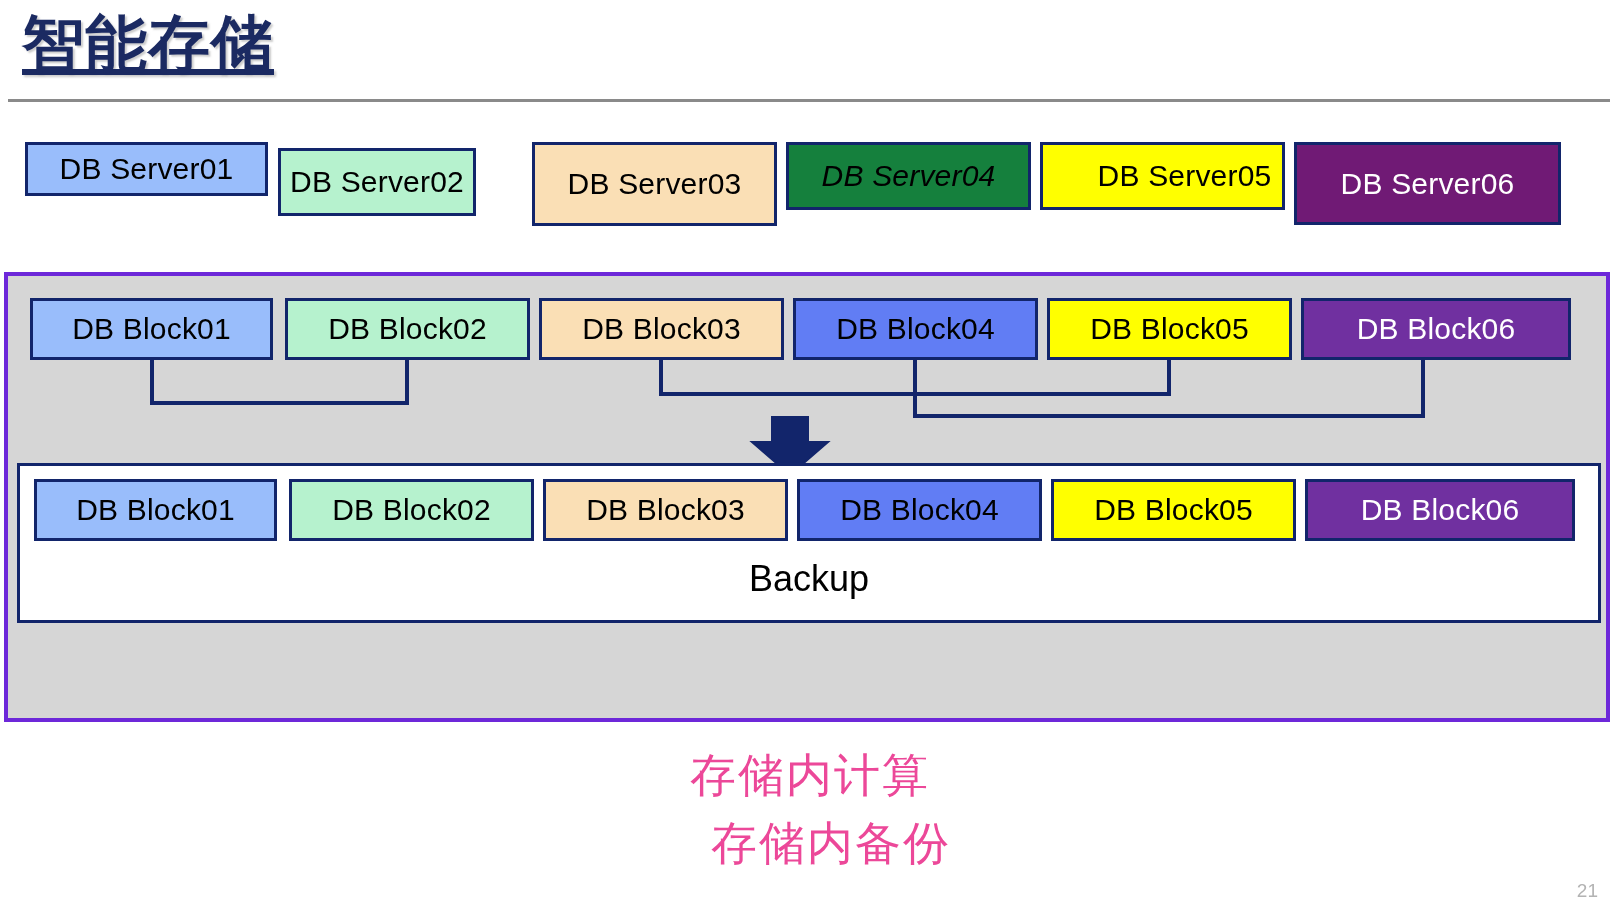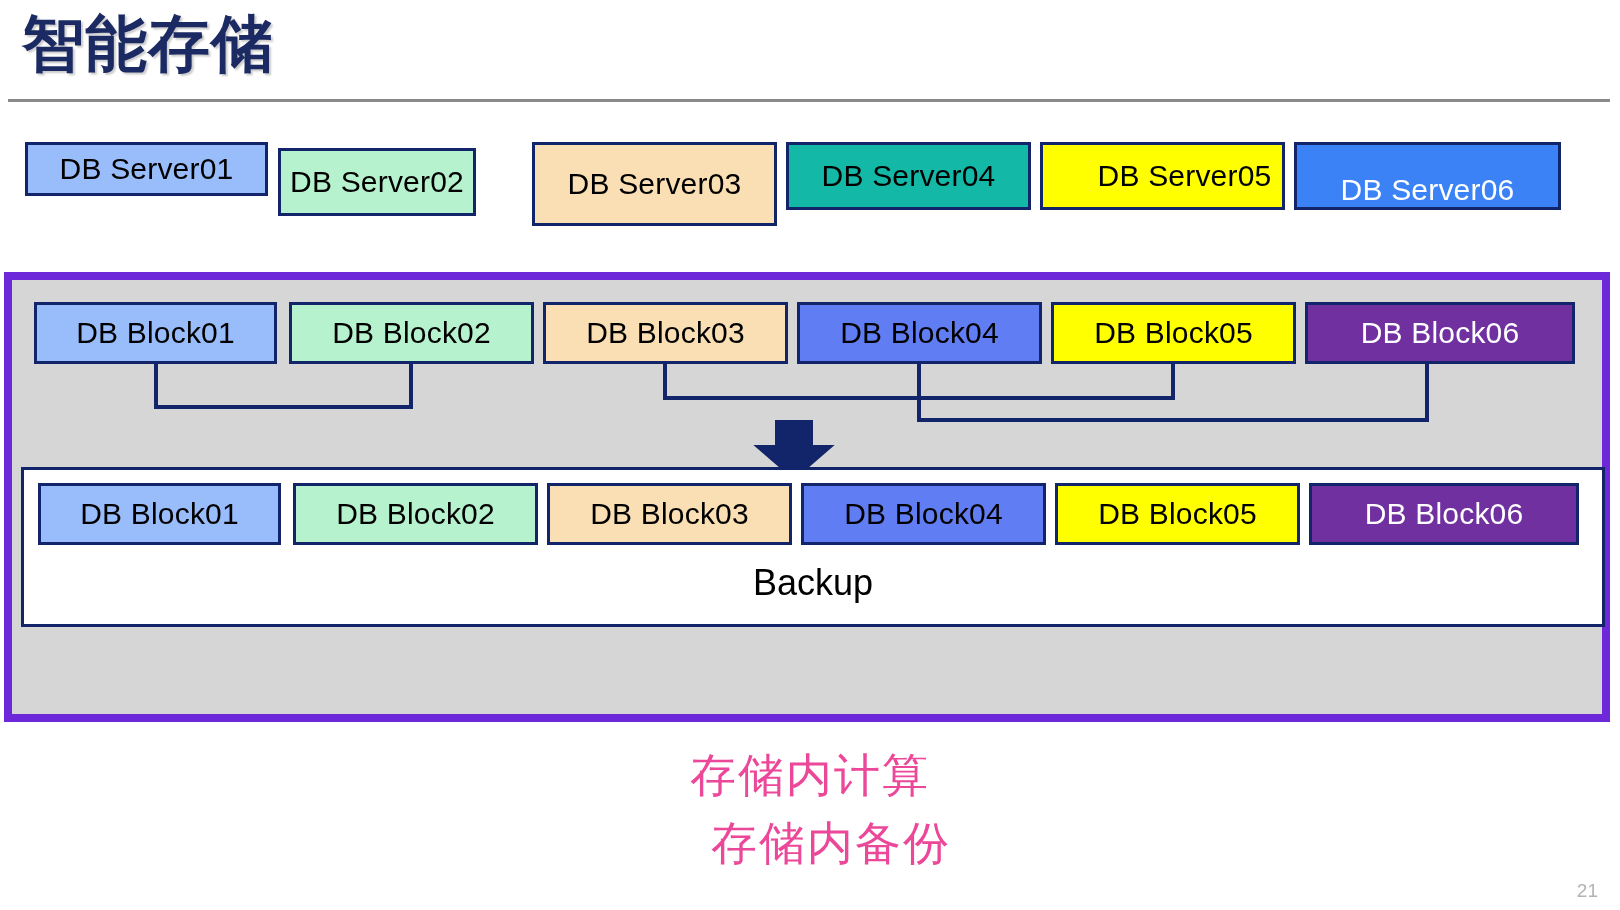--- a/index.html
+++ b/index.html
@@ -20,20 +20,21 @@
     position: absolute;
     left: 22px;
     top: 2px;
     font-size: 62px;
     font-weight: 700;
     color: #1B2A62;
     letter-spacing: 1px;
     line-height: 1.35;
     text-shadow: 2px 2px 2px rgba(160,160,160,0.55);
     white-space: nowrap;
+    text-decoration: underline;
   }
   #title-rule {
     position: absolute;
     left: 8px;
     top: 99px;
     width: 1602px;
     height: 3px;
     background: #8a8a8a;
   }
 
@@ -57,21 +58,21 @@
   #server-row .chip { pointer-events: auto; }
 
   
   #storage-container {
     position: absolute;
     left: 4px;
     top: 272px;
     width: 1606px;
     height: 450px;
     box-sizing: border-box;
-    border: 8px solid #6d28d9;
+    border: 4px solid #6d28d9;
     background: #D6D6D6;
   }
 
   
   #backup-box {
     position: absolute;
     left: 9px;
     top: 187px;
     width: 1584px;
     height: 160px;
@@ -133,27 +134,27 @@
 <div id="server-row">
     <div class="chip" style="left: 25px; top: 142px; width: 243px; height: 54px; background: rgb(153, 189, 251); color: rgb(0, 0, 0);">
       <span>DB Server01</span>
     </div>
     <div class="chip" style="left: 278px; top: 148px; width: 198px; height: 68px; background: rgb(182, 242, 206); color: rgb(0, 0, 0);">
       <span>DB Server02</span>
     </div>
     <div class="chip" style="left: 532px; top: 142px; width: 245px; height: 84px; background: rgb(250, 223, 181); color: rgb(0, 0, 0);">
       <span>DB Server03</span>
     </div>
-    <div class="chip" style="left: 786px; top: 142px; width: 245px; height: 68px; background: #14b8a6; color: rgb(0, 0, 0);">
+    <div class="chip" style="left: 786px; top: 142px; width: 245px; height: 68px; background: #15803d; color: rgb(0, 0, 0); font-style: italic;">
       <span>DB Server04</span>
     </div>
     <div class="chip" style="left: 1040px; top: 142px; width: 245px; height: 68px; background: rgb(255, 255, 0); color: rgb(0, 0, 0); padding-left: 44px;">
       <span>DB Server05</span>
     </div>
-    <div class="chip on-dark" style="left: 1294px; top: 142px; width: 267px; height: 68px; background: #3b82f6; color: rgb(255, 255, 255); align-items: flex-end;">
+    <div class="chip on-dark" style="left: 1294px; top: 142px; width: 267px; height: 83px; background: #701a75; color: rgb(255, 255, 255);">
       <span>DB Server06</span>
     </div>
   </div>
 
 <div id="storage-container">
 
   <svg id="connectors" viewBox="0 0 1606 450" width="1606" height="450" xmlns="http://www.w3.org/2000/svg">
     <g fill="none" stroke="#12256B" stroke-width="4">
 
       <path d="M 144 84 L 144 127 L 399 127 L 399 84"></path>

